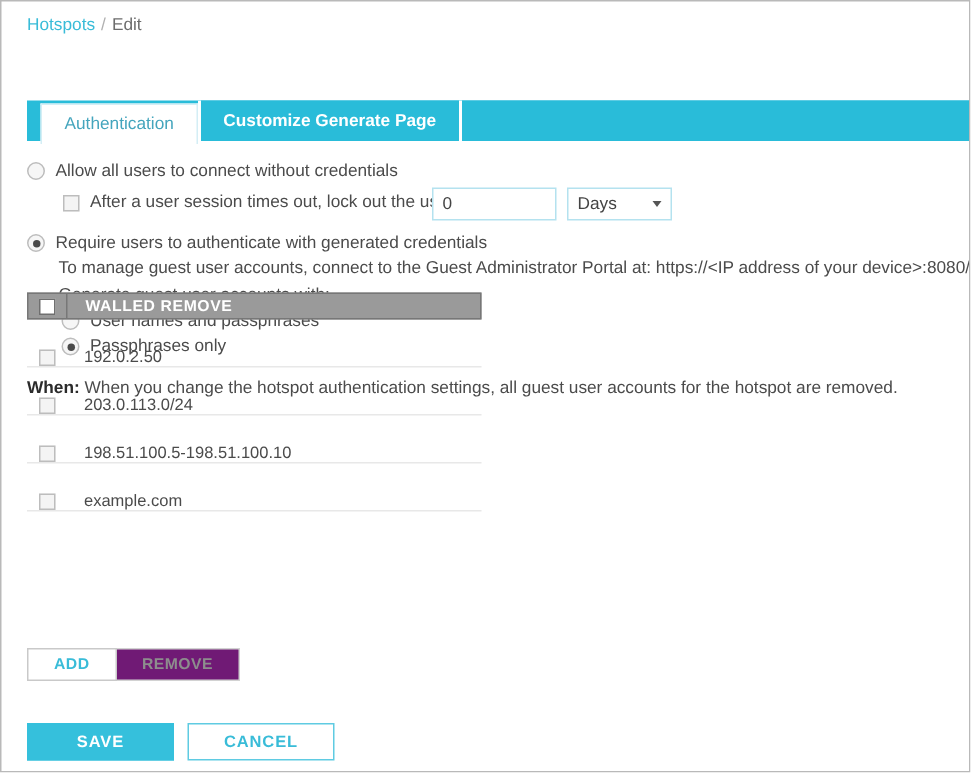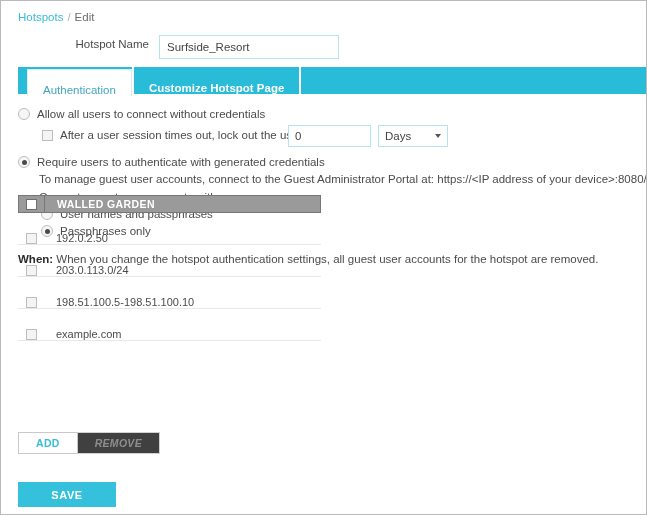--- a/index.html
+++ b/index.html
@@ -89,21 +89,21 @@
     align-items: stretch;
   }
   .tabbar .tab-lead {
     width: 9px;
     flex: 0 0 9px;
   }
   .tab {
     height: 100%;
     box-sizing: border-box;
     display: flex;
-    align-items: flex-end;
+    align-items: center;
     justify-content: center;
     font-size: 11.5px;
     padding: 0 15px;
     cursor: pointer;
     white-space: nowrap;
   }
   .tab.active {
     background: #ffffff;
     color: #44a5bd;
     border-top: 1px solid #d4eef5;
@@ -345,26 +345,25 @@
     padding: 0 17px;
     cursor: pointer;
     border: 1px solid #d2d2d2;
   }
   .btn-add {
     background: #ffffff;
     color: #39bcd8;
     border-color: #c9c9c9;
   }
   .btn-remove {
-    background: #404040;
+    background: #701a75;
     color: #8d8d8d;
     border-left: none;
     border-color: #d2d2d2;
     cursor: default;
-    font-style: italic;
   }
 
   
   .actions {
     position: absolute;
     left: 17px;
     top: 481px;
     display: flex;
     gap: 9px;
   }
@@ -393,32 +392,28 @@
 </style>
 </head>
 <body>
 
 <div id="page">
 
   <div class="breadcrumb">
     <span class="crumb-link">Hotspots</span><span class="crumb-sep">/</span><span class="crumb-current">Edit</span>
   </div>
 
-  <div class="name-row">
-    <div class="name-label">Hotspot Name</div>
-    <input class="name-input" type="text" value="Surfside_Resort" style="">
-  </div>
 
   <div class="tabbar">
     <div class="tab-lead"></div>
     <div class="tab active">
       <span>Authentication</span>
     </div>
     <div class="tab inactive">
-      <span>Customize Hotspot Page</span>
+      <span>Customize Generate Page</span>
     </div>
     <div class="tab-filler"></div>
   </div>
 
   <div class="form-area">
 
     <div class="opt-row row-allow">
       <span class="radio"></span>
       <span class="opt-label">Allow all users to connect without credentials</span>
     </div>
@@ -454,21 +449,21 @@
     <div class="note">
       <b>When:</b><span> When you change the hotspot authentication settings, all guest user accounts for the hotspot are removed.</span>
     </div>
   </div>
 
   <div class="table">
     <div class="t-head">
       <div class="cb-cell">
         <span class="checkbox"></span>
       </div>
-      <div class="head-title">WALLED GARDEN</div>
+      <div class="head-title">WALLED REMOVE</div>
     </div>
 
     <div class="t-row">
       <div class="cb-cell">
         <span class="checkbox"></span>
       </div>
       <div class="cell-text">192.0.2.50</div>
     </div>
 
     <div class="t-row">
@@ -493,15 +488,16 @@
     </div>
   </div>
 
   <div class="addrem">
     <div class="btn-sm btn-add">ADD</div>
     <div class="btn-sm btn-remove">REMOVE</div>
   </div>
 
   <div class="actions">
     <div class="btn-lg btn-save">SAVE</div>
+    <div class="btn-lg btn-cancel">CANCEL</div>
   </div>
 
 </div>
 
 </body></html>

